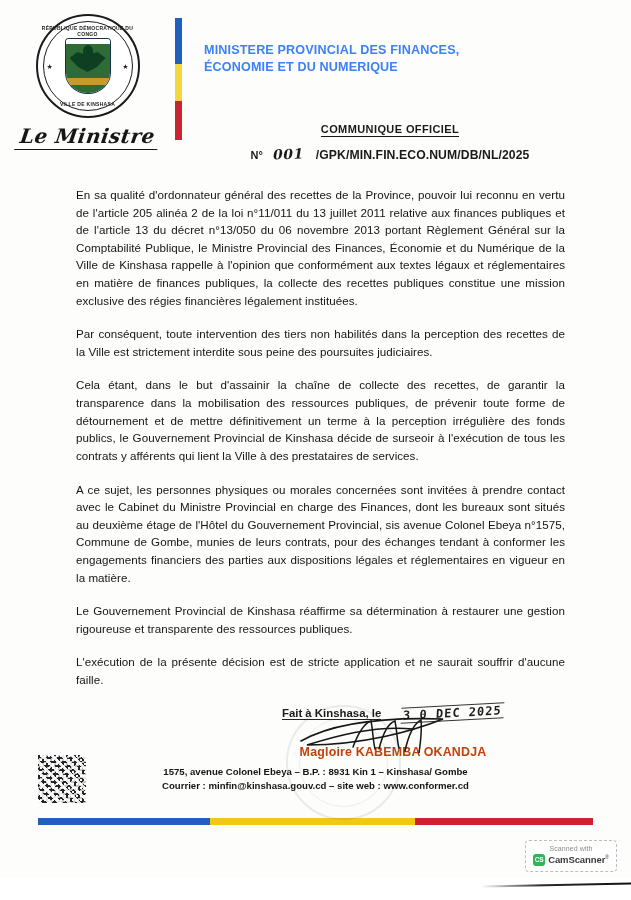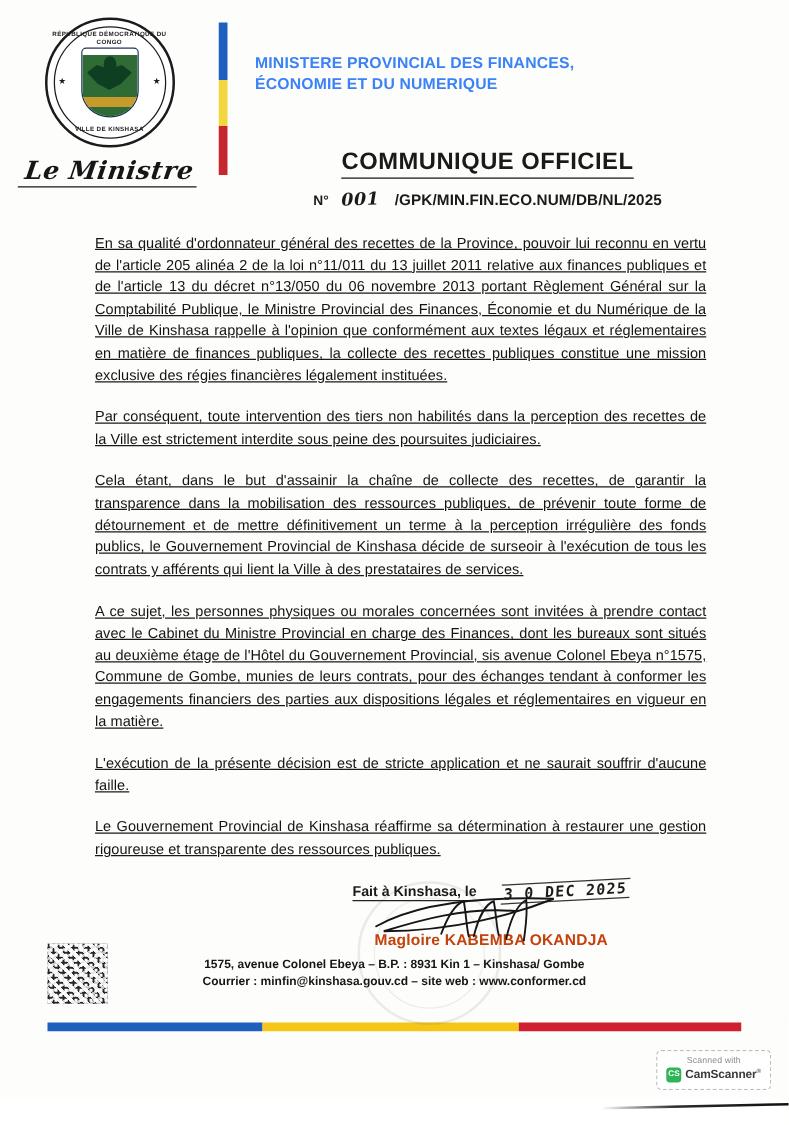--- a/index.html
+++ b/index.html
@@ -140,21 +140,21 @@
     color: #3b82f6;
     max-width: 300px;
   }
   .communique-wrap {
     margin-top: 42px;
     text-align: center;
     padding-right: 55px;
   }
   .communique-title {
     display: inline-block;
-    font-size: 19px;
+    font-size: 11px;
     font-weight: 700;
     letter-spacing: .4px;
     border-bottom: 1.8px solid #151515;
     padding-bottom: 1px;
   }
   .ref-line {
     margin-top: 9px;
     font-size: 12.2px;
     font-weight: 600;
     letter-spacing: .1px;
@@ -174,21 +174,20 @@
     transform: rotate(-2deg);
     display: inline-block;
   }
 
   
   .body-wrap {
     padding: 0 66px 0 76px;
     margin-top: 6px;
     position: relative;
     z-index: 4;
-    text-decoration: underline;
   }
   p.para {
     margin: 0 0 16px 0;
     font-size: 11.6px;
     line-height: 1.52;
     text-align: justify;
     text-justify: inter-word;
     color: #141414;
     font-weight: 500;
     letter-spacing: .05px;
@@ -400,22 +399,22 @@
         </div>
       </div>
     </div>
   </div>
 
   <div class="body-wrap">
     <p class="para">En sa qualité d'ordonnateur général des recettes de la Province, pouvoir lui reconnu en vertu de l'article 205 alinéa 2 de la loi n°11/011 du 13 juillet 2011 relative aux finances publiques et de l'article 13 du décret n°13/050 du 06 novembre 2013 portant Règlement Général sur la Comptabilité Publique, le Ministre Provincial des Finances, Économie et du Numérique de la Ville de Kinshasa rappelle à l'opinion que conformément aux textes légaux et réglementaires en matière de finances publiques, la collecte des recettes publiques constitue une mission exclusive des régies financières légalement instituées.</p>
     <p class="para">Par conséquent, toute intervention des tiers non habilités dans la perception des recettes de la Ville est strictement interdite sous peine des poursuites judiciaires.</p>
     <p class="para">Cela étant, dans le but d'assainir la chaîne de collecte des recettes, de garantir la transparence dans la mobilisation des ressources publiques, de prévenir toute forme de détournement et de mettre définitivement un terme à la perception irrégulière des fonds publics, le Gouvernement Provincial de Kinshasa décide de surseoir à l'exécution de tous les contrats y afférents qui lient la Ville à des prestataires de services.</p>
     <p class="para">A ce sujet, les personnes physiques ou morales concernées sont invitées à prendre contact avec le Cabinet du Ministre Provincial en charge des Finances, dont les bureaux sont situés au deuxième étage de l'Hôtel du Gouvernement Provincial, sis avenue Colonel Ebeya n°1575, Commune de Gombe, munies de leurs contrats, pour des échanges tendant à conformer les engagements financiers des parties aux dispositions légales et réglementaires en vigueur en la matière.</p>
+    <p class="para">Le Gouvernement Provincial de Kinshasa réaffirme sa détermination à restaurer une gestion rigoureuse et transparente des ressources publiques.</p>
     <p class="para">L'exécution de la présente décision est de stricte application et ne saurait souffrir d'aucune faille.</p>
-    <p class="para">Le Gouvernement Provincial de Kinshasa réaffirme sa détermination à restaurer une gestion rigoureuse et transparente des ressources publiques.</p>
 
     <div class="sig-area">
       <div class="stamp-ghost"></div>
       <div class="sig-block">
         <div class="fait-line">
           <span class="fait-label">Fait à Kinshasa, le</span>
           <span class="date-stamp">3 0 DEC 2025</span>
         </div>
         <div class="scribble">
           <svg width="200" height="38" viewBox="0 0 200 38" fill="none" aria-hidden="true">

